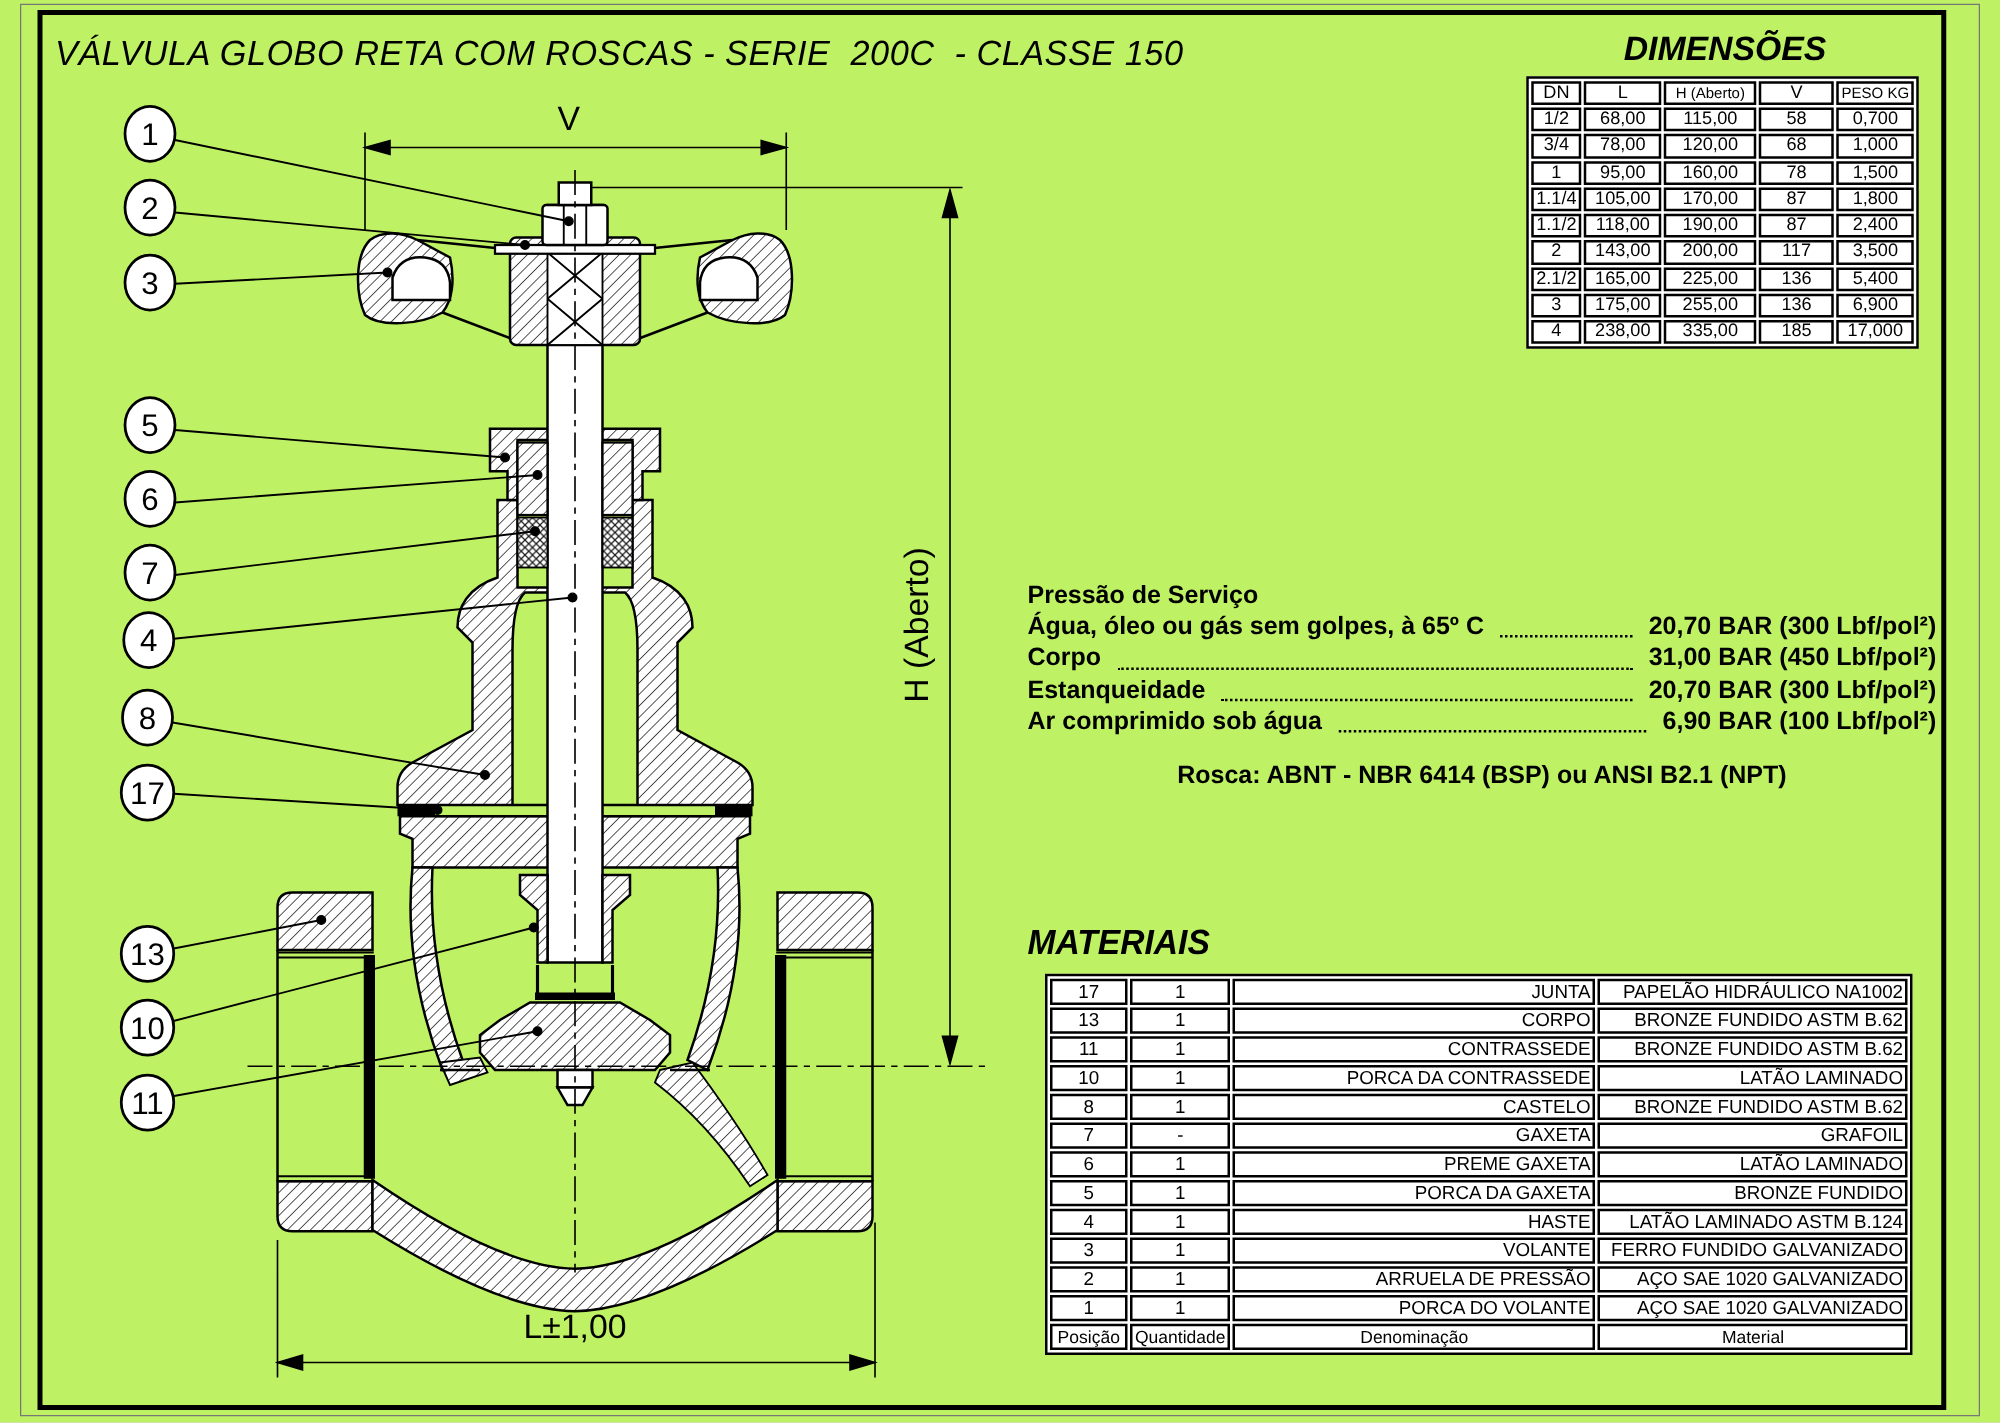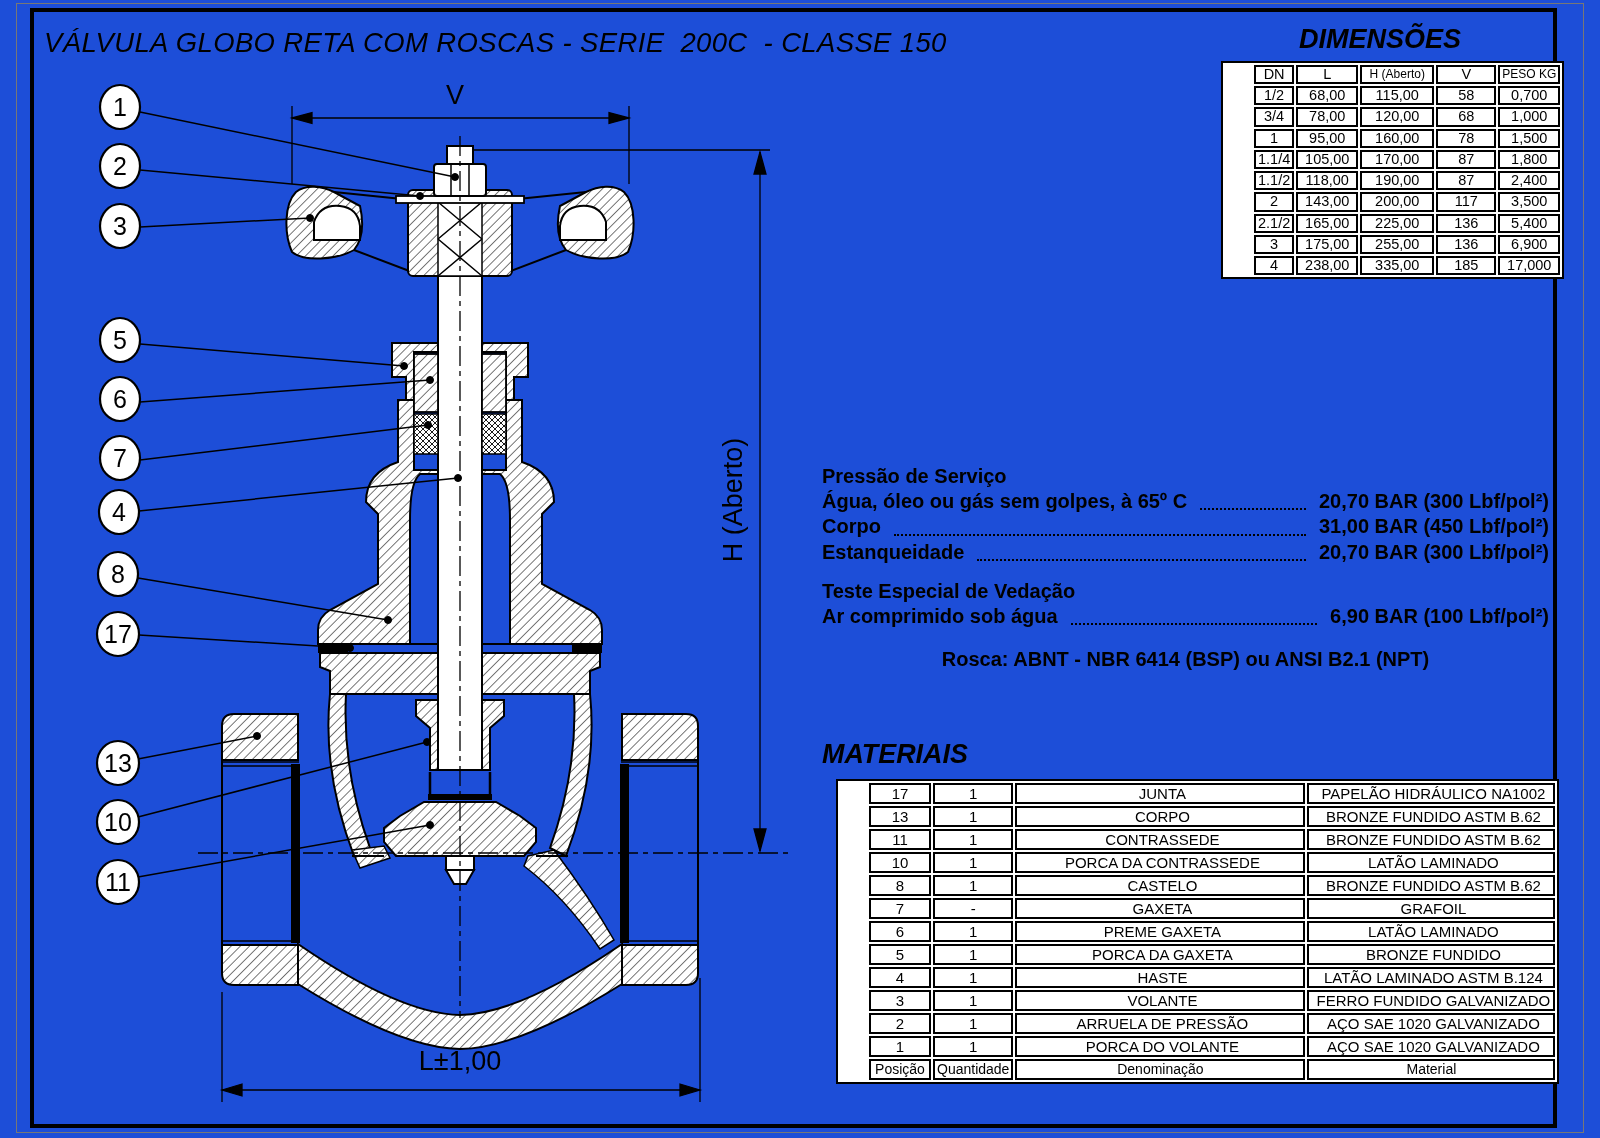--- a/index.html
+++ b/index.html
@@ -1,37 +1,37 @@
 <!DOCTYPE html>
 <html><head>
 <meta charset="utf-8">
 <style>
   html,body { margin:0; padding:0; background:#d8d8d8; }
-  .page { position:relative; width:1600px; height:1138px; background:#1d4ed8;
+  .page { position:relative; width:1600px; height:1138px; background:#bef264;
           font-family:"Liberation Sans", sans-serif; color:#000; overflow:hidden; }
   .frame-outer { position:absolute; left:16px; top:3px; width:1566px; height:1128px;
                  border:1.5px solid #777; }
   .frame-inner { position:absolute; left:30px; top:8px; width:1519px; height:1112px;
                  border:4px solid #000; }
   .title { position:absolute; left:44px; top:27px; font-size:28px; font-style:italic;
            letter-spacing:.4px; white-space:pre; transform:scaleX(.98); transform-origin:left top; }
   .dim-title { position:absolute; left:1222px; top:24px; width:316px; text-align:center;
                font-size:27px; font-weight:bold; font-style:italic; }
   table { border-collapse:separate; border-spacing:2.5px; border:2.5px solid #000; background:#fff;
-          table-layout:fixed;padding-left:29px; }
+          table-layout:fixed; }
   td { border:2px solid #000; text-align:center; line-height:1.05; overflow:hidden;
        white-space:nowrap; padding:0 2px; }
   .dim-table { position:absolute; left:1221px; top:61px; }
   .dim-table td { font-size:14.5px; height:14px; }
   .dim-table td.hsmall { font-size:12px; }
   .mat-title { position:absolute; left:822px; top:738px; font-size:28px; font-weight:bold;
                font-style:italic; transform:scaleX(.96); transform-origin:left top; }
   .mat-table { position:absolute; left:836px; top:779px; }
   .mat-table td { font-size:15px; height:17px; }
-  .mat-table td.l { text-align:center; padding-left:6px; }
+  .mat-table td.l { text-align:right; padding-left:6px; }
   .mat-table tr.foot td { font-size:14px; }
   .notes { position:absolute; left:822px; top:464px; width:727px; font-size:20px; line-height:1.26;font-weight:bold; }
   .note-heading { margin-top:14px; }
   .note-heading.first { margin-top:0; }
   .note-line { display:flex; align-items:flex-end;gap:10px; }
   .note-line .lbl, .note-line .val { white-space:pre; }
   .dots { flex:1 1 auto; border-bottom:2.2px dotted #000; margin:0 3px 4px 3px; min-width:16px; }
   .thread-note { margin-top:18px;text-align:center; }
   svg.drawing { position:absolute; left:0; top:0; font-family:"Liberation Sans", sans-serif; }
   svg .dimtext { font-size:27px; }
@@ -358,21 +358,20 @@
     <div class="note-line">
       <span class="lbl">Corpo</span>
       <span class="dots"></span>
       <span class="val">31,00 BAR (450 Lbf/pol²)</span>
     </div>
     <div class="note-line">
       <span class="lbl">Estanqueidade</span>
       <span class="dots"></span>
       <span class="val">20,70 BAR (300 Lbf/pol²)</span>
     </div>
-    <div class="note-heading">Teste Especial de Vedação</div>
     <div class="note-line">
       <span class="lbl">Ar comprimido sob água</span>
       <span class="dots"></span>
       <span class="val">6,90 BAR (100 Lbf/pol²)</span>
     </div>
     <div class="thread-note">Rosca: ABNT - NBR 6414 (BSP) ou ANSI B2.1 (NPT)</div>
   </div>
 
   <div class="mat-title">MATERIAIS</div>
   <table class="mat-table">

